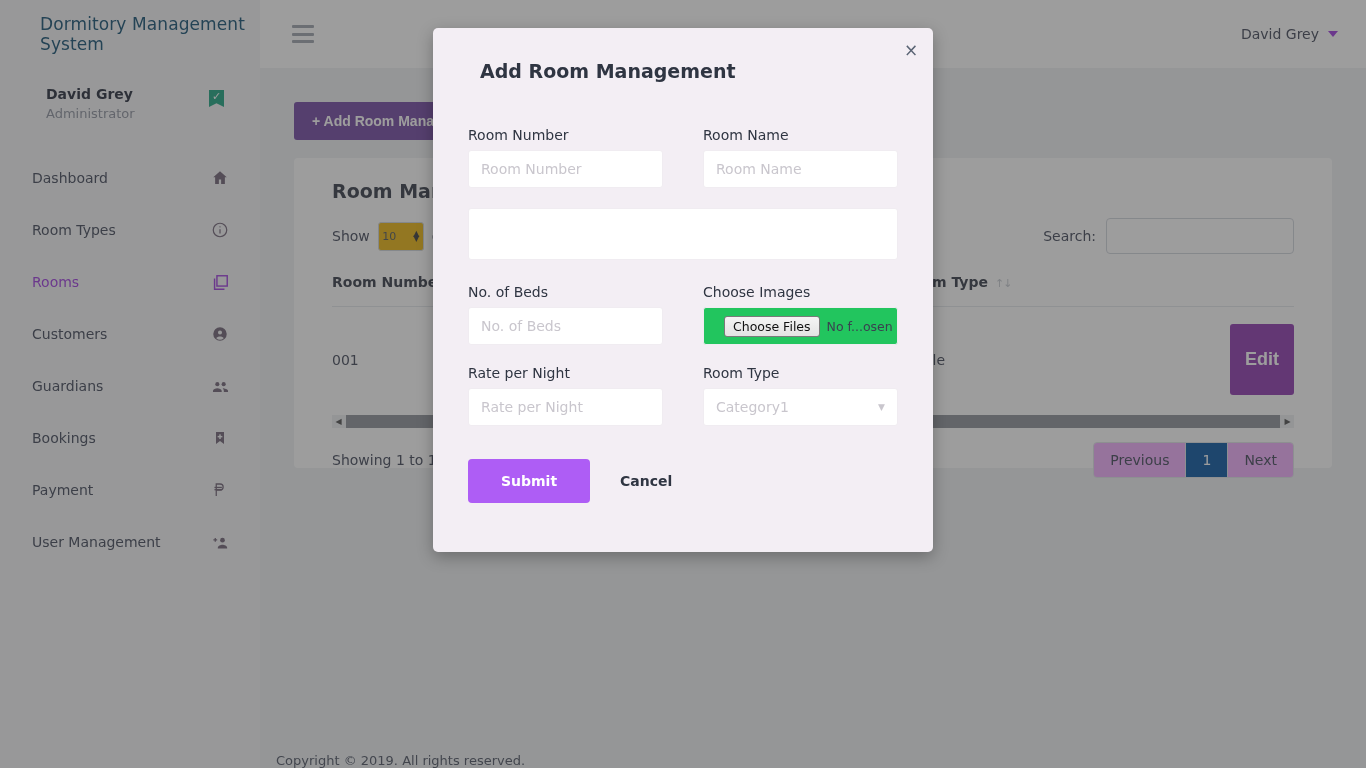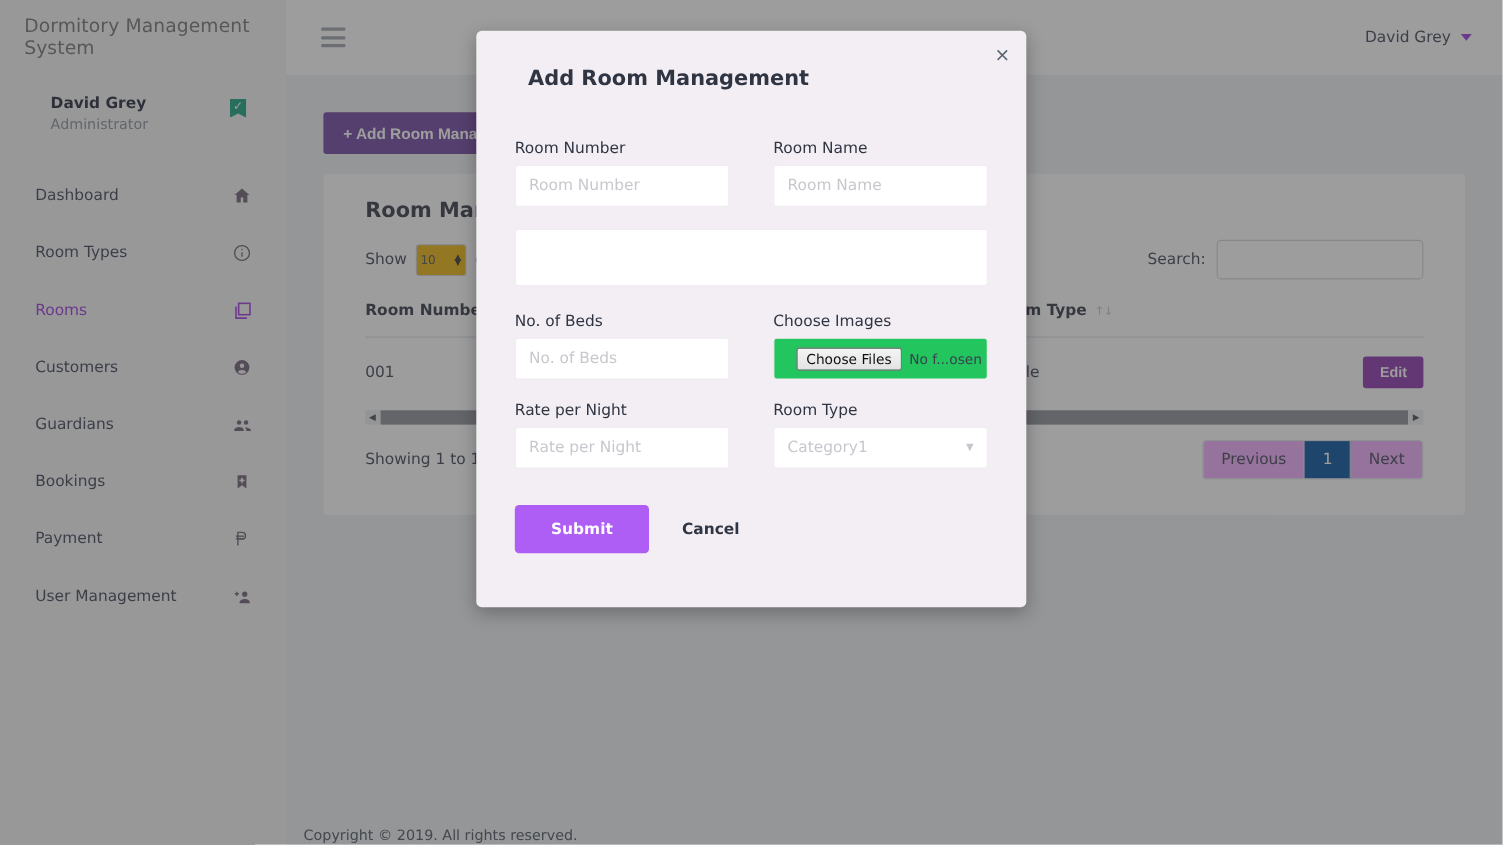--- a/index.html
+++ b/index.html
@@ -28,23 +28,23 @@
     left: 0; top: 0;
     width: 260px;
     height: 768px;
     background: #f4f5f7;
     box-sizing: border-box;
   }
   .brand {
     height: 68px;
     display: flex;
     align-items: center;
-    padding-left: 22px;
+    padding-left: 40px;
     font-size: 17px;
-    color: #737373;
+    color: #0c4a6e;
     letter-spacing: .1px;
   }
   .profile {
     padding: 16px 22px 14px 46px;
     position: relative;
   }
   .profile-name {
     font-size: 14px;
     font-weight: bold;
     color: #1f2535;
@@ -265,23 +265,23 @@
     font-weight: bold;
     padding: 7px 14px;
     border-radius: 3px;
     border: none;
     cursor: pointer;
   }
   .btn-edit {
     display: inline-block;
     background: #8a32ad;
     color: #fff;
-    font-size: 13px;
-    font-weight: bold;
-    padding: 7px 15px;
+    font-size: 18px;
+    font-weight: bold;
+    padding: 25px 15px;
     border-radius: 3px;
     border: none;
     cursor: pointer;
     float: right;
   }
   .hscroll {
     margin-top: 2px;
     height: 13px;
     background: #eceef1;
     display: flex;

